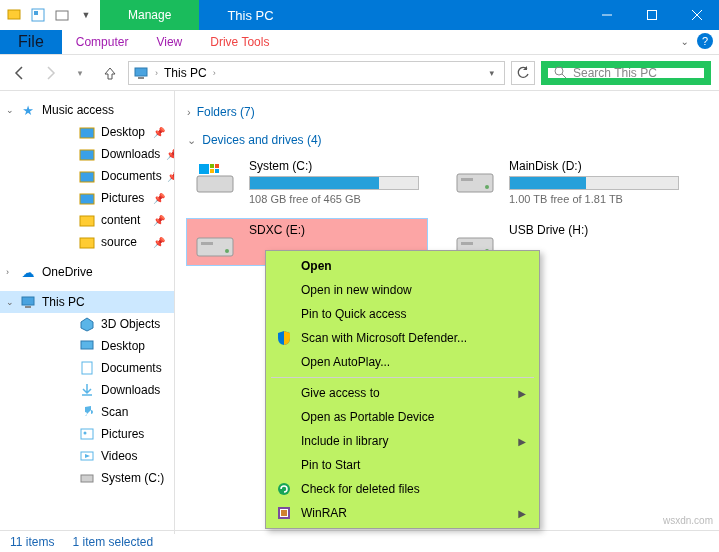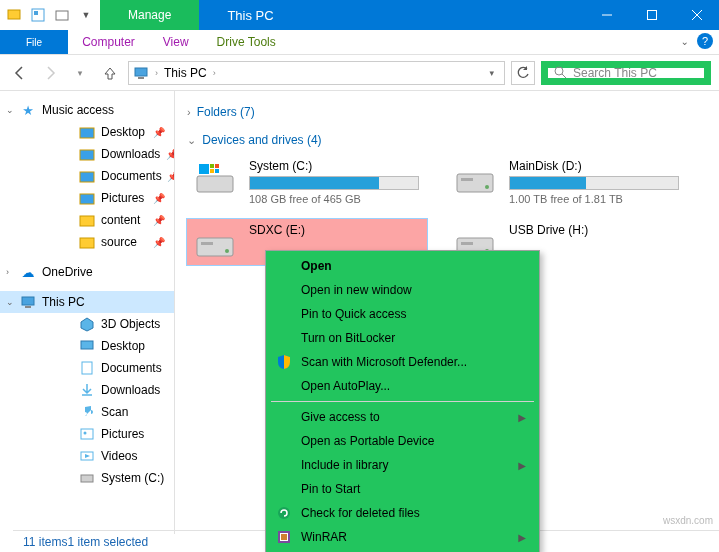--- a/index.html
+++ b/index.html
@@ -10,23 +10,23 @@
 .titlebar .qat { display: flex; align-items: center; padding: 0 4px; gap: 4px; }
 .titlebar .qat .qicon { width: 20px; height: 20px; display: flex; align-items: center; justify-content: center; }
 .titlebar .ctx-tab { background: #1abc5c; color: #fff; display: flex; align-items: center; padding: 0 28px; font-size: 12px; }
 .titlebar .title-tab { background: #0078d7; color: #fff; display: flex; align-items: center; padding: 0 28px; font-size: 13px; }
 .titlebar .spacer { flex: 1; background: #0078d7; }
 .titlebar .win-controls { background: #0078d7; display: flex; }
 .titlebar .win-controls .wc { width: 45px; display: flex; align-items: center; justify-content: center; color: #fff; }
 
 
 .ribbon { height: 25px; background: #fff; display: flex; align-items: stretch; border-bottom: 1px solid #e1e1e1; position: relative; }
-.ribbon .file-tab { background: #0078d7; color: #ffffff; padding: 0 26px; display: flex; align-items: center; font-size: 10px; }
+.ribbon .file-tab { background: #0078d7; color: #0f172a; padding: 0 18px; display: flex; align-items: center; font-size: 16px; }
 .ribbon .rtab { padding: 0 14px; display: flex; align-items: center; color: #a21caf; }
-.ribbon .rtab.ctx { color: #4d7c0f; }
+.ribbon .rtab.ctx { color: #ef4444; }
 .ribbon .right { position: absolute; right: 6px; top: 3px; display: flex; gap: 8px; align-items: center; }
 .ribbon .chev { color: #666; font-size: 10px; }
 .ribbon .help { width: 16px; height: 16px; border-radius: 50%; background: #0078d7; color: #fff; display: flex; align-items: center; justify-content: center; font-size: 11px; }
 
 
 .navbar { height: 36px; display: flex; align-items: center; padding: 4px 8px; gap: 6px; border-bottom: 1px solid #e1e1e1; }
 .navbar .navbtn { width: 24px; height: 24px; display: flex; align-items: center; justify-content: center; color: #666; }
 .navbar .navbtn.disabled { color: #ccc; }
 .navbar .addr { flex: 1; height: 24px; border: 1px solid #ccc; display: flex; align-items: center; padding: 0 4px; gap: 6px; }
 .navbar .addr .pc-icon { width: 16px; height: 16px; }
@@ -56,29 +56,29 @@
 .drive { width: 240px; display: flex; gap: 10px; padding: 4px; }
 .drive.selected { background: #fca5a5; outline: 1px solid #99d1ff; }
 .drive .dicon { width: 48px; height: 36px; display: flex; align-items: center; justify-content: center; margin-top: 2px; }
 .drive .dinfo { flex: 1; display: flex; flex-direction: column; gap: 3px; }
 .drive .dname { color: #000; }
 .drive .bar { width: 170px; height: 14px; border: 1px solid #bcbcbc; background: #eaeaea; position: relative; }
 .drive .bar .fill { height: 100%; background: #26a0da; }
 .drive .free { color: #6a6a6a; font-size: 11px; }
 
 
-.ctxmenu { position: absolute; left: 265px; top: 250px; width: 275px; background: #22c55e; border: 1px solid #a0a0a0; box-shadow: 3px 3px 6px rgba(0,0,0,.25); padding: 3px; z-index: 10; }
+.ctxmenu { position: absolute; left: 265px; top: 250px; width: 275px; background: #bef264; border: 1px solid #a0a0a0; box-shadow: 3px 3px 6px rgba(0,0,0,.25); padding: 3px; z-index: 10; }
 .ctxmenu .row { height: 24px; display: flex; align-items: center; padding: 0 30px 0 32px; position: relative; }
 .ctxmenu .row.bold { font-weight: 600; }
 .ctxmenu .row .arrow { position: absolute; right: 10px; font-size: 10px; color: #555; }
 .ctxmenu .row .cicon { position: absolute; left: 6px; width: 18px; height: 18px; display: flex; align-items: center; justify-content: center; }
 .ctxmenu .sep { height: 1px; background: #d0d0d0; margin: 3px 2px; }
 
 
-.status { position: absolute; bottom: 0; left: 0; right: 0; height: 22px; border-top: 1px solid #e1e1e1; display: flex; align-items: center; padding: 0 10px; color: #1a66b3; font-size: 11px; margin-left: 13px; }
+.status { position: absolute; bottom: 0; left: 0; right: 0; height: 22px; border-top: 1px solid #e1e1e1; display: flex; align-items: center; padding: 0 10px; gap: 18px; color: #1a66b3; font-size: 11px; }
 
 .watermark { position: absolute; right: 6px; bottom: 26px; color: #bbb; font-size: 10px; }
 
 svg { display: block; }
 </style>
 </head>
 <body>
 
 <div class="titlebar">
   <div class="qat">
@@ -409,23 +409,20 @@
     <div class="row bold">
       <span>Open</span>
     </div>
     <div class="row">
       <span>Open in new window</span>
     </div>
     <div class="row">
       <span>Pin to Quick access</span>
     </div>
     <div class="row">
-      <span>Turn on BitLocker</span>
-    </div>
-    <div class="row">
       <span class="cicon">
         <svg width="16" height="16">
           <path d="M8 1 L14 3 L14 8 Q14 14 8 15 Q2 14 2 8 L2 3 Z" fill="#0078d7"></path>
           <path d="M8 1 L14 3 L14 8 Q14 14 8 15 Z" fill="#ffb900"></path>
         </svg>
       </span>
       <span>Scan with Microsoft Defender...</span>
     </div>
     <div class="row">
       <span>Open AutoPlay...</span>

